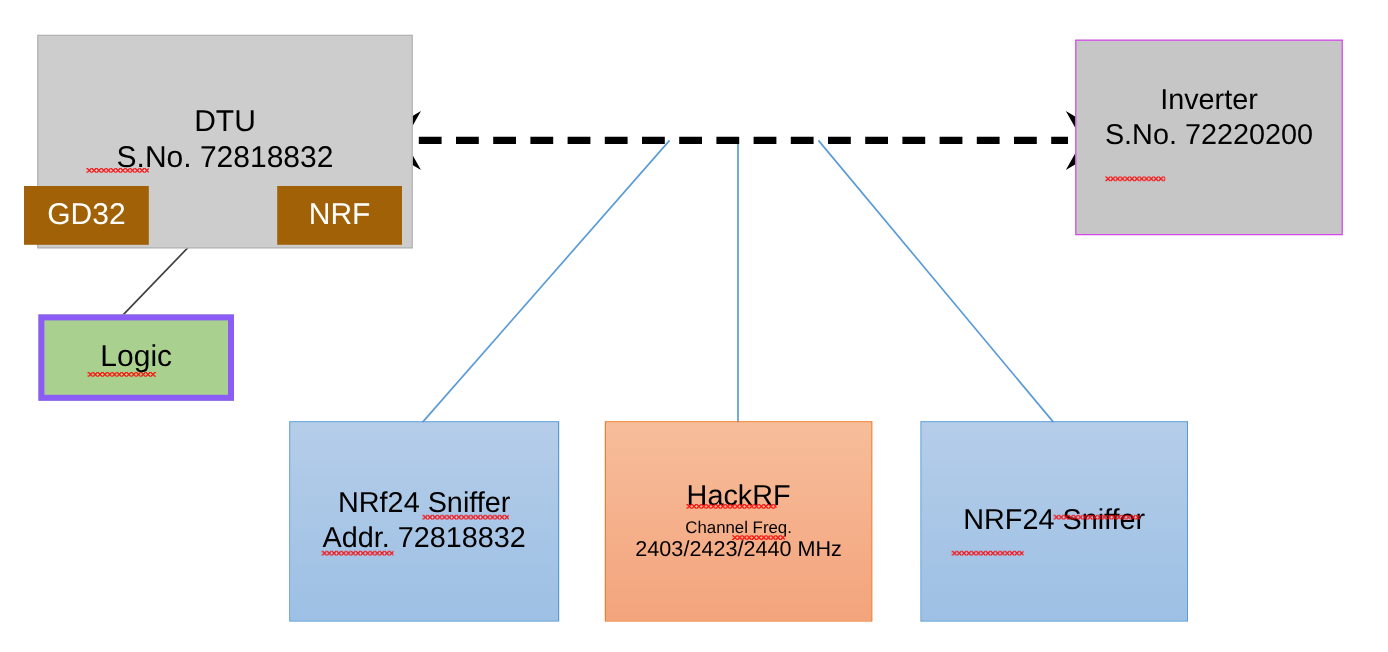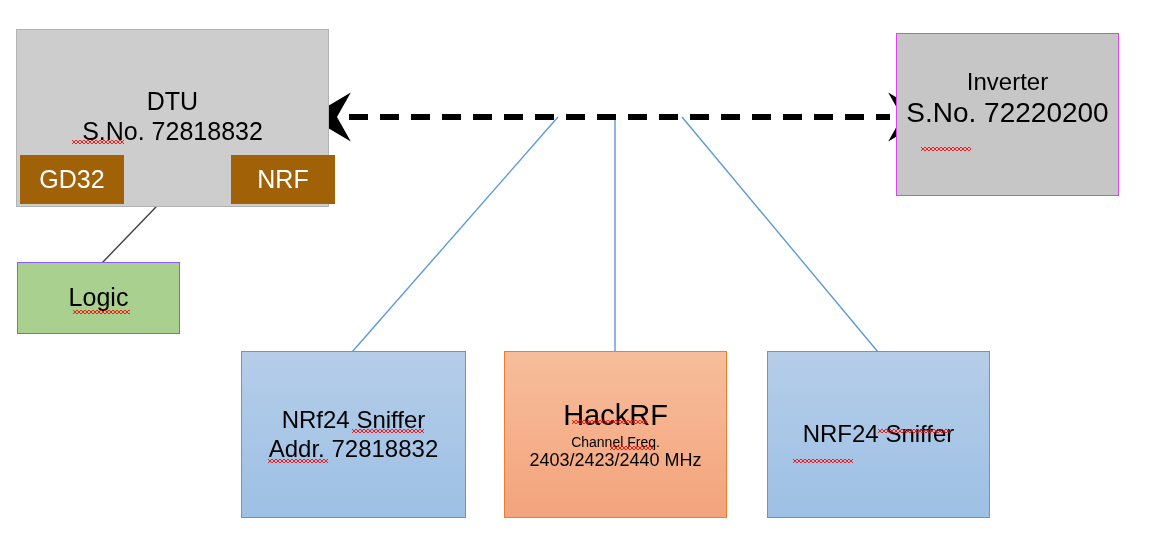--- a/index.html
+++ b/index.html
@@ -23,78 +23,78 @@
     display: flex;
     flex-direction: column;
     align-items: center;
     justify-content: center;
     text-align: center;
     color: #000000;
     line-height: 1.18;
   }
   
   #dtu-box {
-    left: 16px; top: 29px; width: 313px; height: 178px;
+    left: 31px; top: 29px; width: 313px; height: 178px;
     background: #cdcdcd;
     border: 1px solid #b3b3b3;
     justify-content: flex-start;
     padding-top: 57px;
   }
   #dtu-box .line1 { font-size: 25px; }
   #dtu-box .line2 { font-size: 25px; }
 
   
   #inverter-box {
     left: 896px; top: 33px; width: 223px; height: 163px;
     background: #c6c6c6;
     border: 1px solid #d946ef;
     padding-bottom: 32px;
   }
   #inverter-box .line1 { font-size: 24px; }
-  #inverter-box .line2 { font-size: 28px; }
+  #inverter-box .line2 { font-size: 24px; }
 
   
   .blackbox {
     position: absolute;
     box-sizing: border-box;
     background: #a16207;
     color: #ffffff;
     display: flex;
     align-items: center;
     justify-content: center;
     font-size: 25px;
   }
   #gd32-box { left: 20px; top: 155px; width: 104px; height: 49px; }
   #nrf-box  { left: 231px; top: 155px; width: 104px; height: 49px; }
 
   
   #logic-box {
-    left: 17px; top: 262px; width: 163px; height: 72px;
+    left: 32px; top: 262px; width: 163px; height: 72px;
     background: #a9d08e;
-    border: 1px solid #8b5cf6;
+    border: 5px solid #8b5cf6;
     font-size: 25px;
   }
 
   
   .bluebox {
     background: linear-gradient(to bottom, #b5cde9 0%, #9dc0e4 100%);
     border: 1px solid #5b9bd5;
   }
   #sniffer-left  { left: 241px; top: 351px; width: 225px; height: 167px; }
   #sniffer-right { left: 767px; top: 351px; width: 223px; height: 167px; }
   .bluebox .line1 { font-size: 24px; }
   .bluebox .line2 { font-size: 24px; }
 
   
   #hackrf-box {
     left: 504px; top: 351px; width: 223px; height: 167px;
     background: linear-gradient(to bottom, #f7bd9b 0%, #f3a47c 100%);
     border: 1px solid #ed7d31;
   }
-  #hackrf-box .line1 { font-size: 29px; padding-bottom: 2px; }
+  #hackrf-box .line1 { font-size: 24px; padding-bottom: 2px; }
   #hackrf-box .line2 { font-size: 14px; }
   #hackrf-box .line3 { font-size: 18px; }
 
   
   .squiggle {
     position: absolute;
     height: 4px;
     background-image:
       linear-gradient(45deg, transparent 40%, #ff0000 40%, #ff0000 60%, transparent 60%),
       linear-gradient(-45deg, transparent 40%, #ff0000 40%, #ff0000 60%, transparent 60%);

